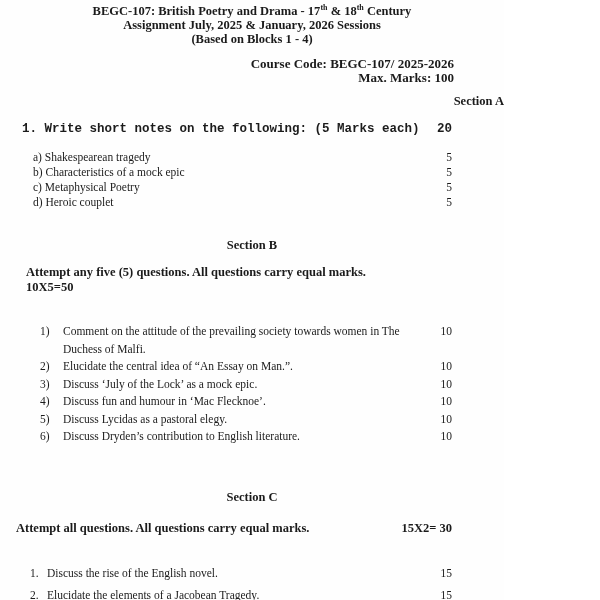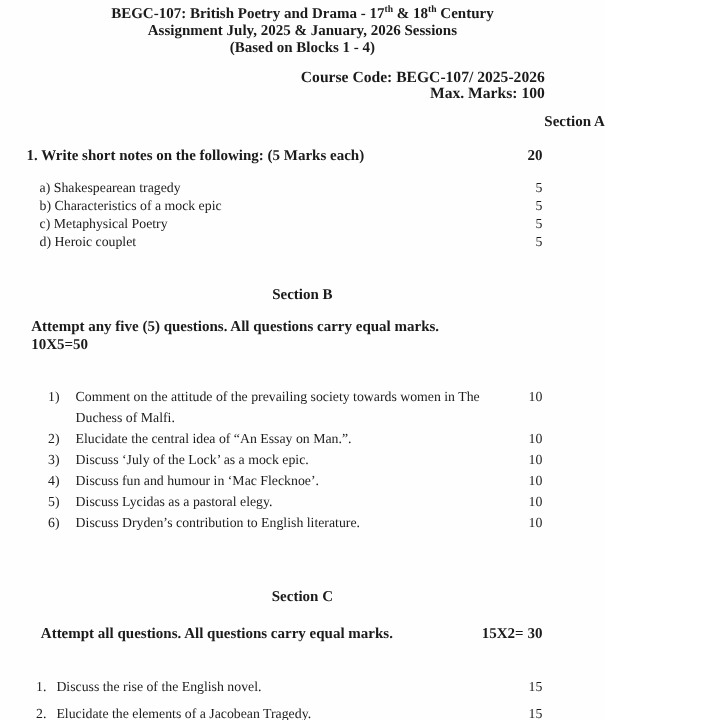--- a/index.html
+++ b/index.html
@@ -41,23 +41,23 @@
 
   .instruction-row {
     display: flex;
     justify-content: space-between;
     align-items: baseline;
     font-weight: bold;
     font-size: 12.5px;
     line-height: 15px;
     padding-right: 52px;
   }
-  .instr-a { margin-top: 14px; padding-left: 22px; }
+  .instr-a { margin-top: 14px; padding-left: 22px; font-family: Liberation Mono, monospace; }
   .instr-b { margin-top: 13px; padding-left: 26px; flex-direction: column; }
-  .instr-c { margin-top: 17px; padding-left: 34px; }
+  .instr-c { margin-top: 17px; padding-left: 16px; }
   .instruction-row .marks { font-weight: bold; white-space: nowrap; }
 
   .list-a { margin-top: 13px; font-size: 11.5px; }
   .list-a .item-row {
     display: flex;
     justify-content: space-between;
     line-height: 15px;
     padding-left: 33px;
     padding-right: 52px;
   }

